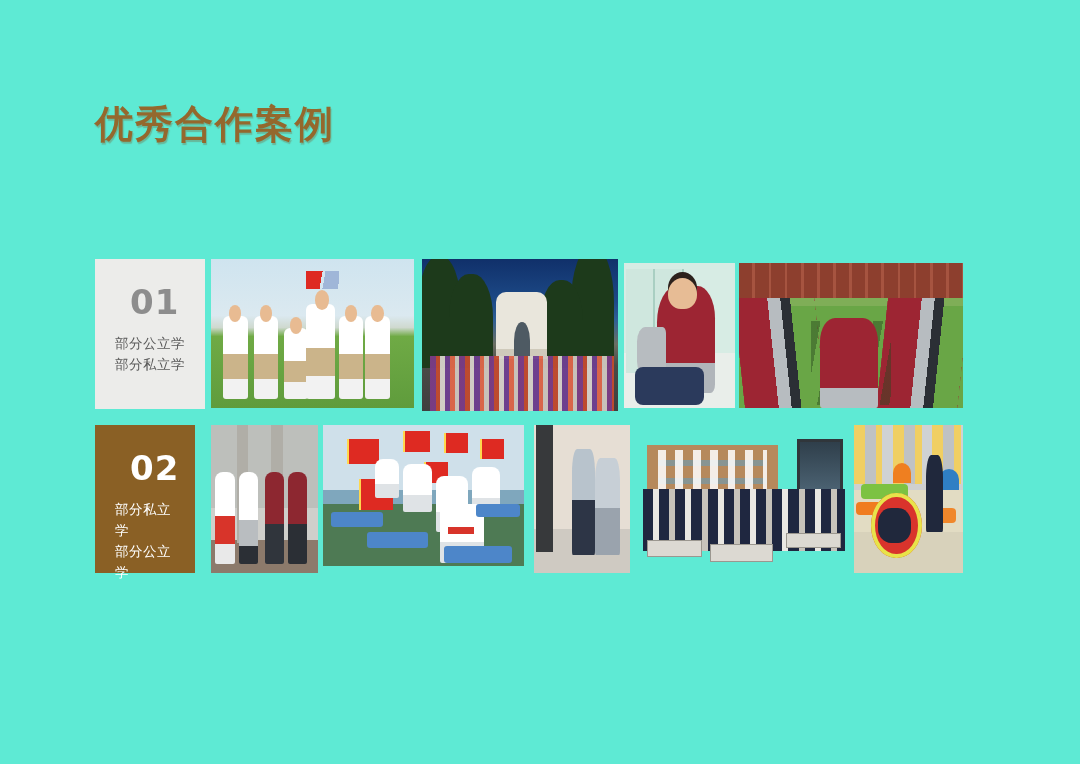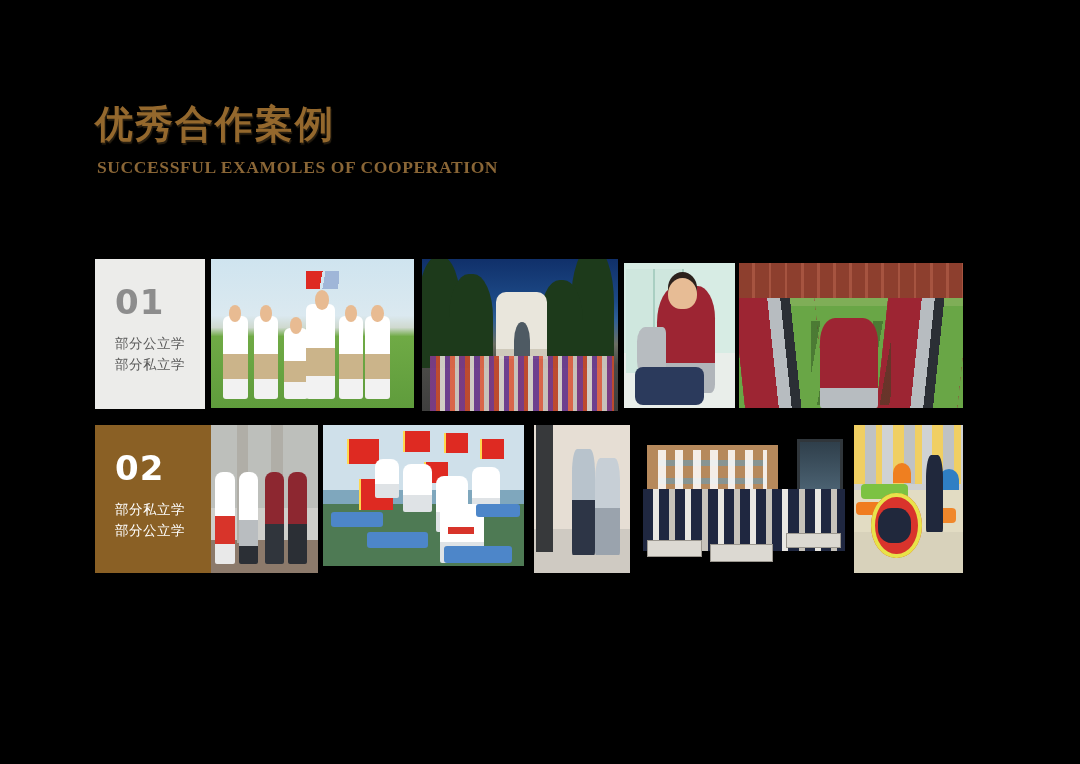--- a/index.html
+++ b/index.html
@@ -13,21 +13,21 @@
     font-family: "Liberation Sans", sans-serif;
     overflow: hidden;
     position: relative;
   }
 
   .slide {
     position: absolute;
     left: 0; top: 0;
     width: 1080px;
     height: 764px;
-    background: #000000;
+    background: #5eead4;
   }
 
   
   .header {
     position: absolute;
     left: 95px;
     top: 103px;
     width: 700px;
   }
   .title-cn {
@@ -76,21 +76,21 @@
   }
   .label-box.dark {
     background: #8a6025;
   }
   .label-num {
     font-family: "DejaVu Sans", "Liberation Sans", sans-serif;
     font-size: 34px;
     font-weight: bold;
     letter-spacing: 1px;
     line-height: 1;
-    margin: 0 0 14px 4px;
+    margin: 0 0 14px 19px;
   }
   .label-box.light .label-num { color: #8d8d8d; }
   .label-box.dark  .label-num { color: #ffffff; }
 
   .label-text {
     font-family: "DejaVu Sans", "Liberation Sans", sans-serif;
     font-size: 13.5px;
     line-height: 1.55;
     letter-spacing: 0.5px;
     margin: 0 0 0 4px;
@@ -351,21 +351,20 @@
     background: #20283c; border-radius: 40%;
   }
 </style>
 </head>
 <body>
 
 <div class="slide">
 
   <div class="header">
     <div class="title-cn">优秀合作案例</div>
-    <div class="title-en">SUCCESSFUL  EXAMOLES OF COOPERATION</div>
   </div>
 
   <div class="row" style="left:0; top:0; width:1080px; height:764px;">
 
     <div class="label-box light" style="left:95px; top:259px; width:110px; height:150px;">
       <div class="label-num">01</div>
       <div class="label-text">部分公立学
 部分私立学</div>
     </div>
 
@@ -414,21 +413,21 @@
         <i class="lineL"></i>
         <i class="lineR"></i>
         <i class="shadow"></i>
         <i class="center-kid"></i>
       </div>
     </div>
   </div>
 
   <div class="row" style="left:0; top:0; width:1080px; height:764px;">
 
-    <div class="label-box dark" style="left:95px; top:425px; width:116px; height:148px;">
+    <div class="label-box dark" style="left:95px; top:425px; width:100px; height:148px;">
       <div class="label-num">02</div>
       <div class="label-text">部分私立学
 部分公立学</div>
     </div>
 
     <div class="cell" style="left:211px; top:425px; width:107px; height:148px;">
       <div class="photo p-corridor">
         <i class="col" style="left:24%;"></i>
         <i class="col" style="left:56%;"></i>
         <i class="s" style="left:4%;  background:linear-gradient(#ffffff 0 48%, #d8342a 48% 78%, #e9e9e9 78% 100%);"></i>

